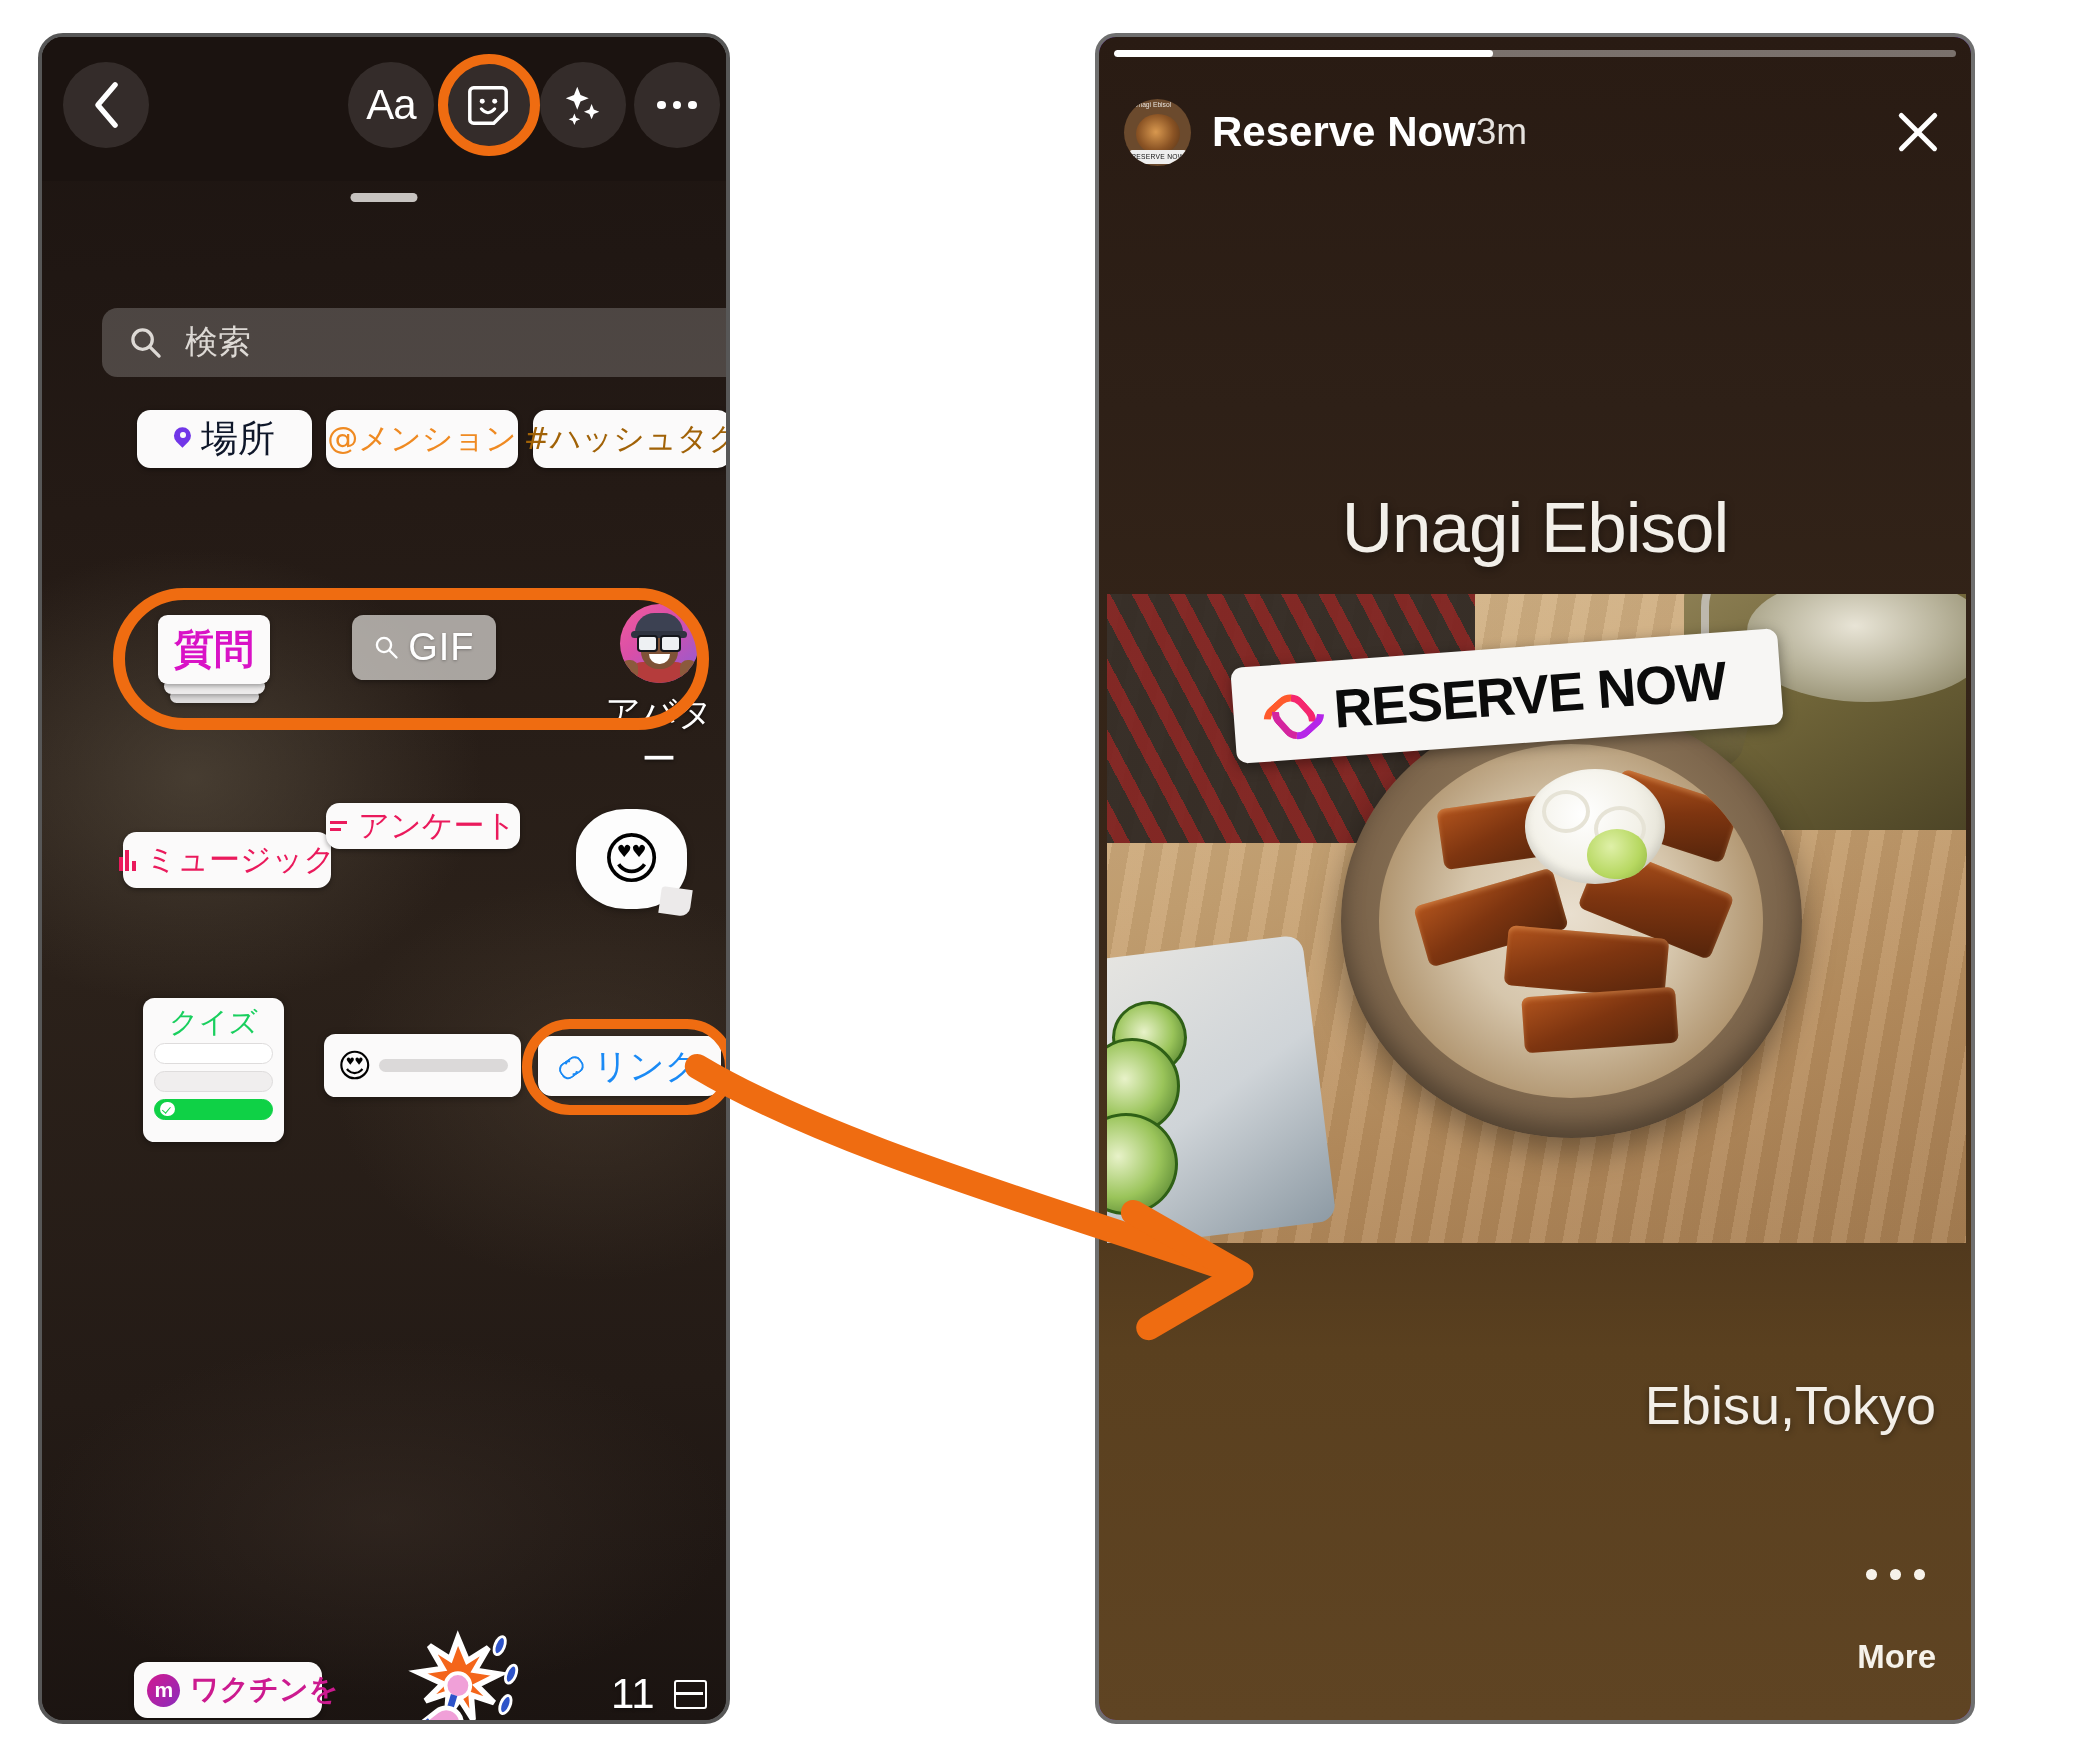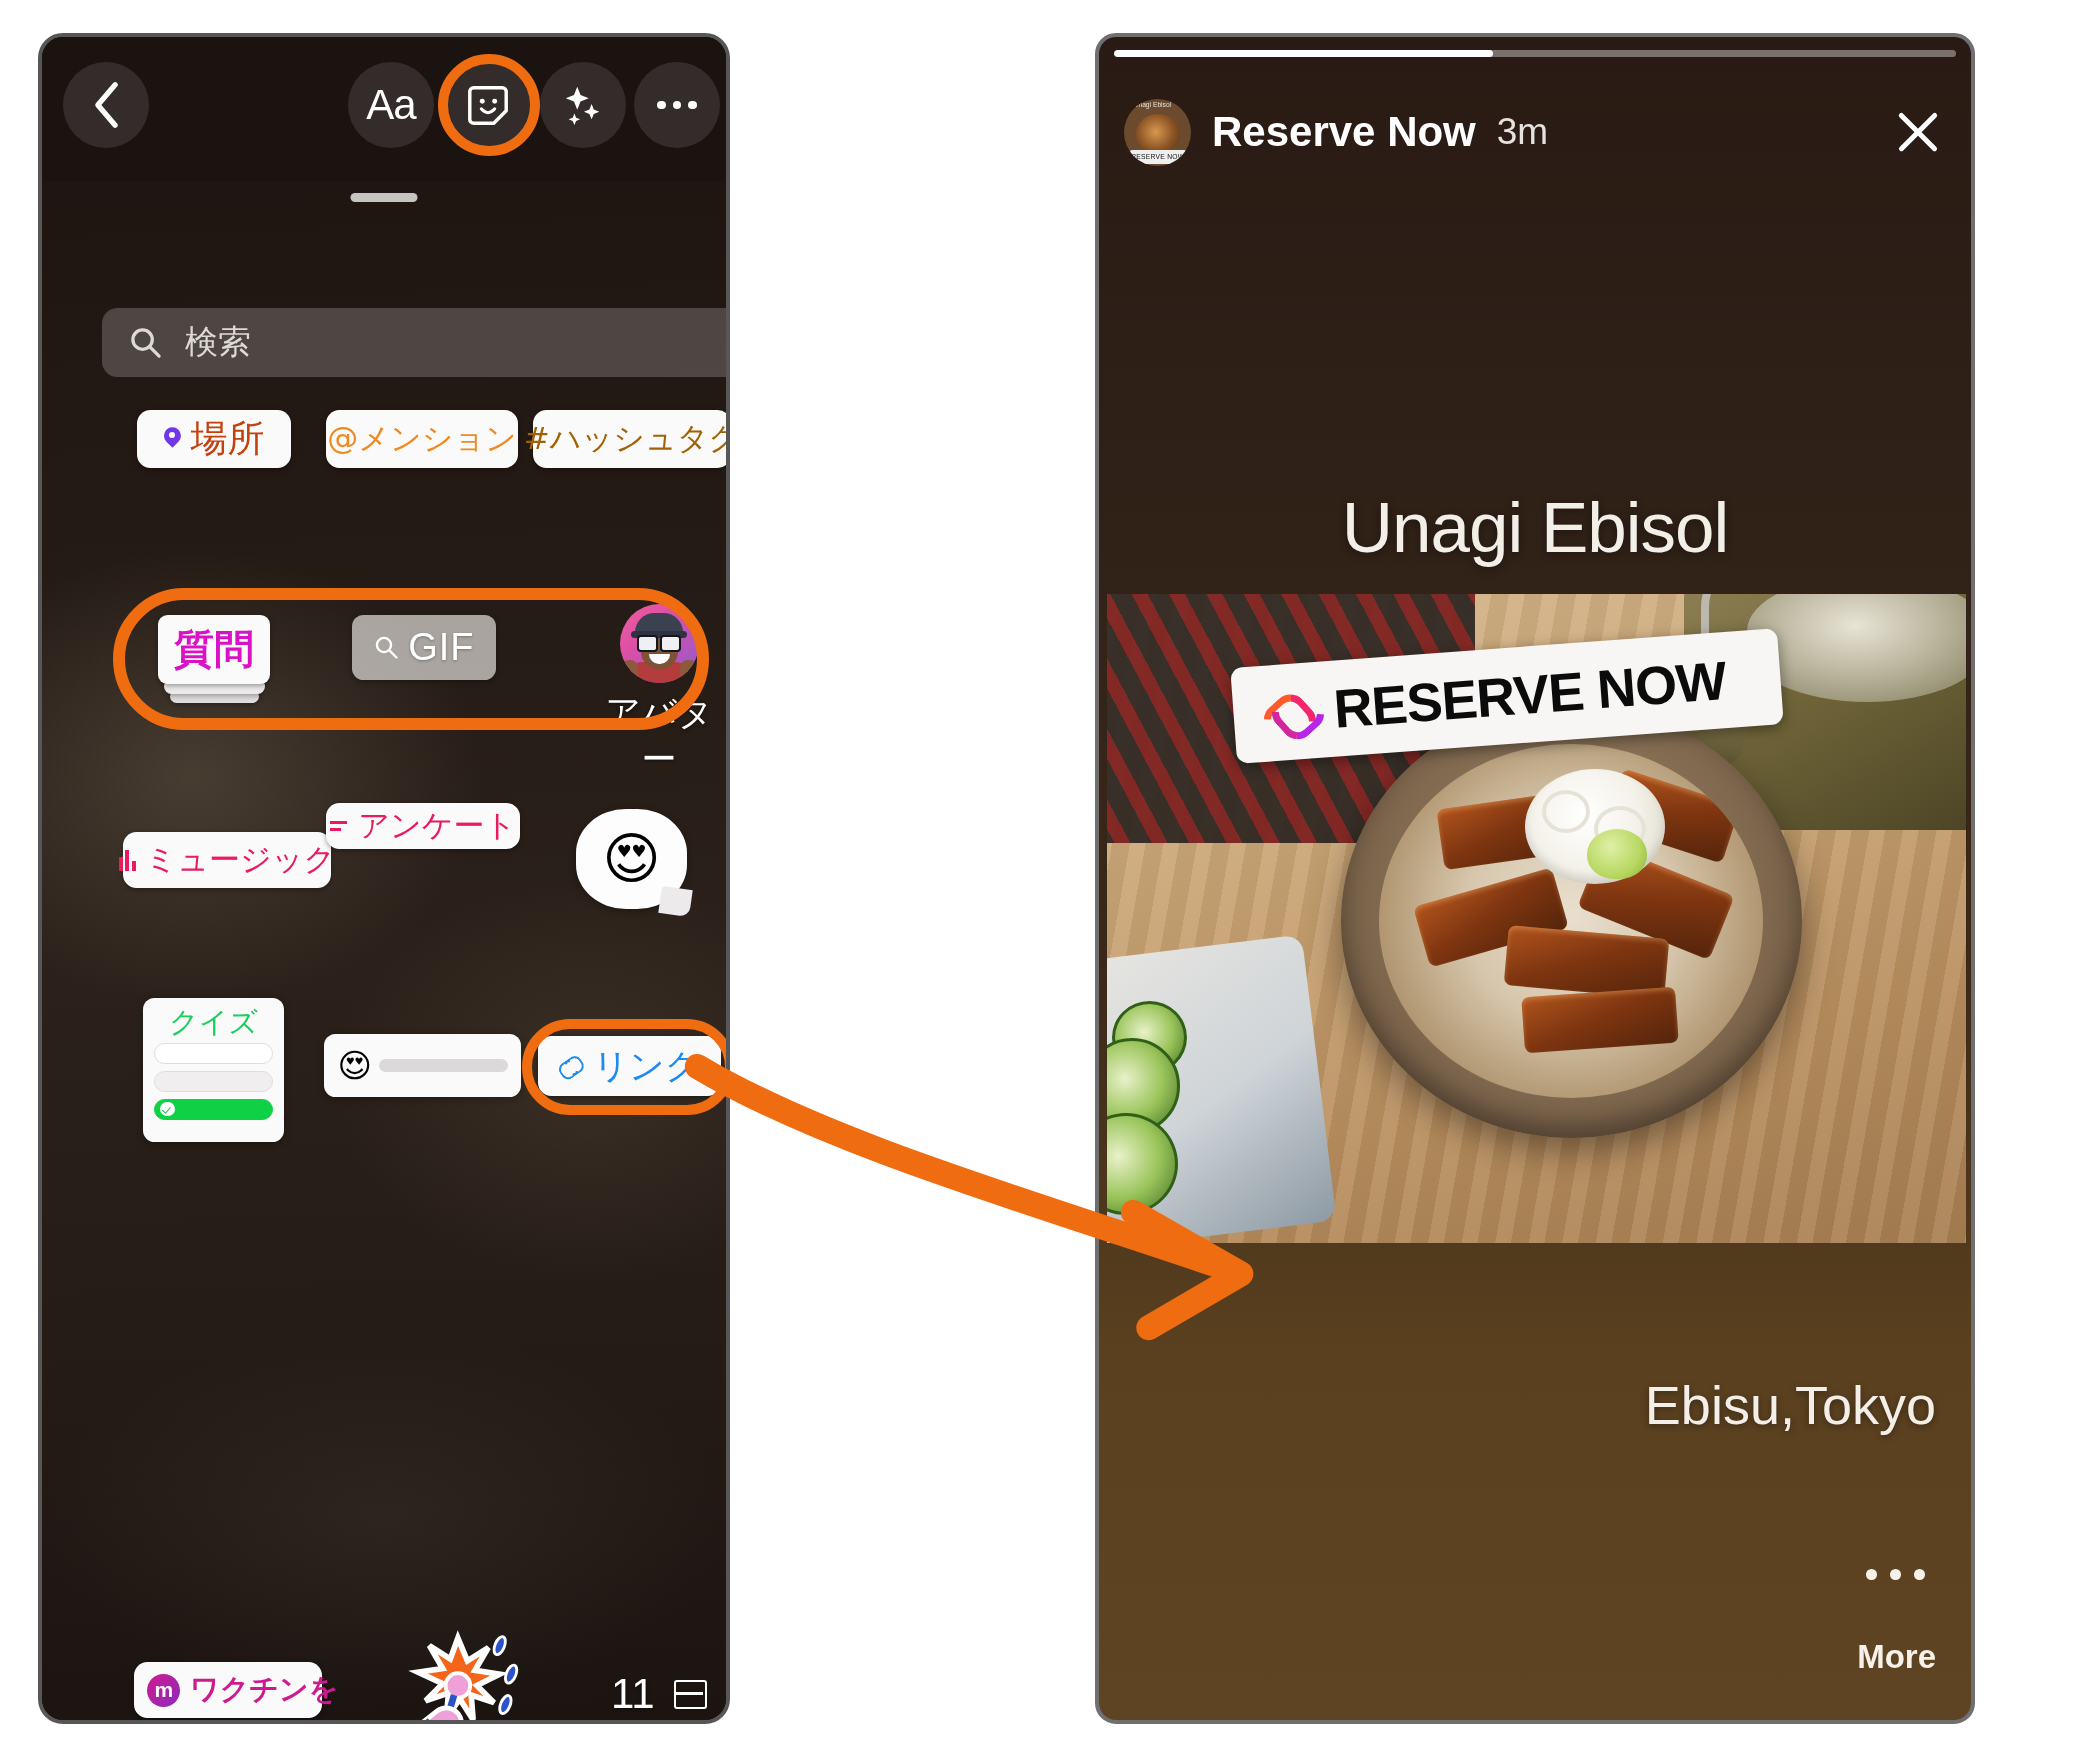--- a/index.html
+++ b/index.html
@@ -76,21 +76,21 @@
     display: flex; align-items: center; justify-content: center;
     gap: 9.6px;
     font-weight: 400;
     box-shadow: 0 1.9px 5.8px rgba(0,0,0,.35);
     white-space: nowrap;
     z-index: 4;
   }
   .jp { font-family: "DejaVu Sans", "Liberation Sans", sans-serif; }
 
   
-  .s-place    { left: 95px;  top: 373px; width: 154px; height: 58px; color:#c2410c; font-size: 37px; }
+  .s-place    { left: 95px;  top: 373px; width: 175px; height: 58px; color:#0f172a; font-size: 37px; }
   .s-mention  { left: 284px; top: 373px; width: 192px; height: 58px; color:#ef8a22; font-size: 31px; }
   .s-hashtag  { left: 491px; top: 373px; width: 198px; height: 58px; color:#a16207; font-size: 31px; }
 
   .pin-ico { width:17.3px; height:25px; position:relative; }
   .pin-ico::before {
     content:''; position:absolute; left:0; top:0; width:17.3px; height:17.3px;
     border-radius:50% 50% 50% 0; background:#7136e8; transform: rotate(-45deg);
   }
   .pin-ico::after {
     content:''; position:absolute; left:5.8px; top:5.8px; width:5.8px; height:5.8px;
@@ -279,21 +279,21 @@
   }
   .story-av .thumb-cap {
     position:absolute; left:5.8px; bottom:1.9px; width:56px; height:13.4px;
     background:#efefef; border-radius:1.9px; font-size:6.7px; color:#111;
     display:flex; align-items:center; justify-content:center; letter-spacing:0.3px;
   }
   .story-av .thumb-top {
     position:absolute; left:9.6px; top:2.9px; font-size:6.7px; color:#e7e2dc;
   }
   .story-user { color:#fff; font-size:42px; font-weight:700; margin-left:21px; }
-  .story-time { color:#e6e2de; font-size:37px; margin-left:21px; }
+  .story-time { color:#e6e2de; font-size:37px; }
   .story-close { margin-left:auto; width:56px; height:56px; position:relative; }
   .story-close::before, .story-close::after {
     content:''; position:absolute; left:50%; top:50%; width:52px; height:4.8px;
     background:#fff; border-radius:2.9px;
   }
   .story-close::before { transform: translate(-50%,-50%) rotate(45deg); }
   .story-close::after  { transform: translate(-50%,-50%) rotate(-45deg); }
 
   .story-title {
     position:absolute; left:0; top:450px; width:100%; text-align:center;

